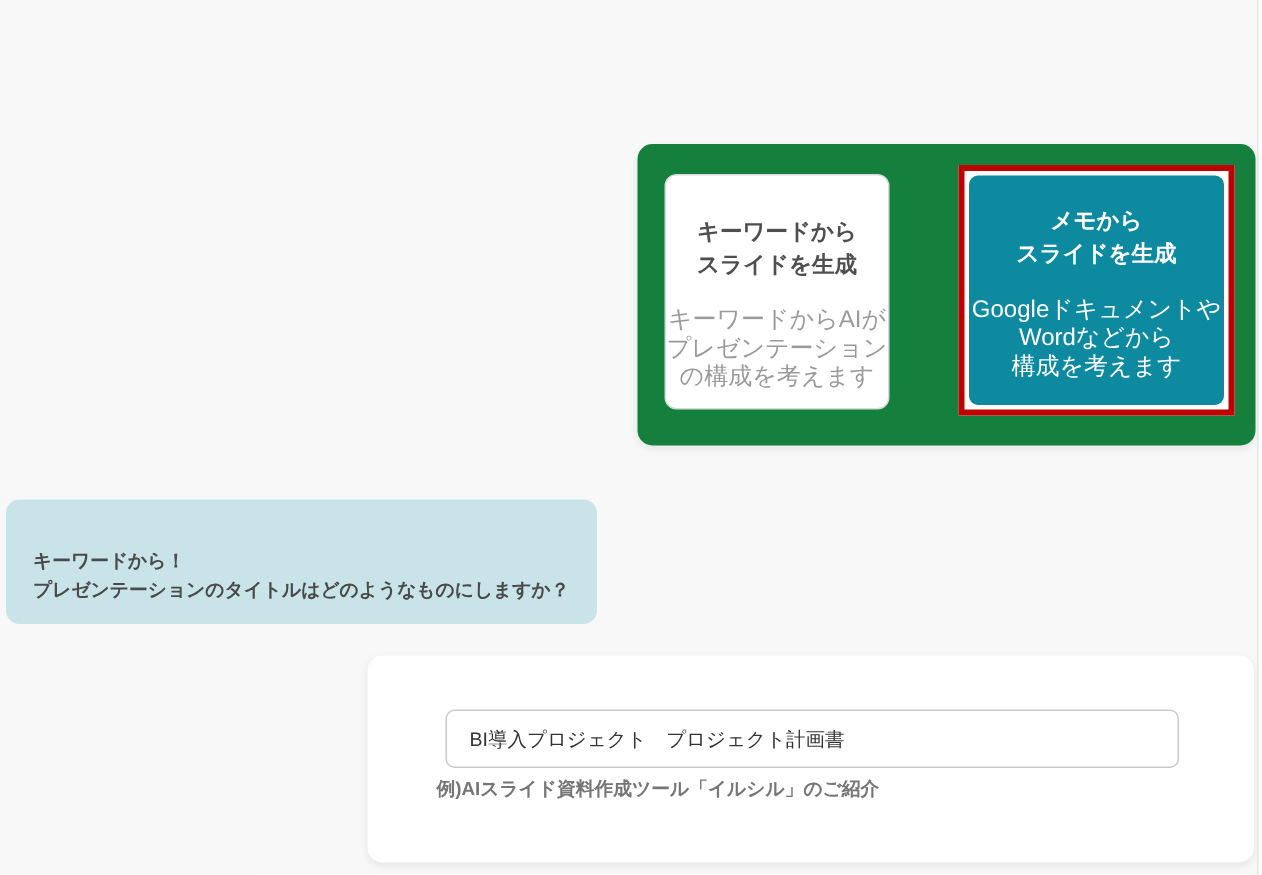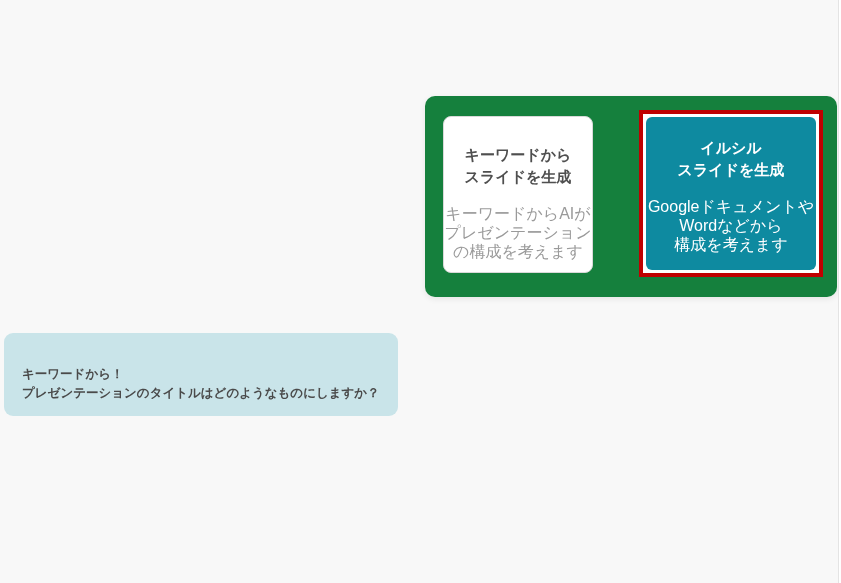--- a/index.html
+++ b/index.html
@@ -76,30 +76,34 @@
     <div class="card card-keyword">
       <div class="card-title">キーワードから
 スライドを生成</div>
       <div class="card-desc">キーワードからAIが
 プレゼンテーション
 の構成を考えます</div>
     </div>
 
     <div class="selected-wrap">
       <div class="card card-memo">
-        <div class="card-title">イルシル
+        <div class="card-title">メモから
 スライドを生成</div>
         <div class="card-desc">Googleドキュメントや
 Wordなどから
 構成を考えます</div>
       </div>
     </div>
   </div>
 
   <div class="bubble bubble-2">
     <span>キーワードから！
 プレゼンテーションのタイトルはどのようなものにしますか？</span>
   </div>
 
+  <div class="input-panel">
+    <input type="text" class="title-input" value="BI導入プロジェクト　プロジェクト計画書" style="">
+    <div class="hint">例)AIスライド資料作成ツール「イルシル」のご紹介</div>
+  </div>
 
   <div class="right-edge"></div>
 
 </div>
 
 </body></html>

